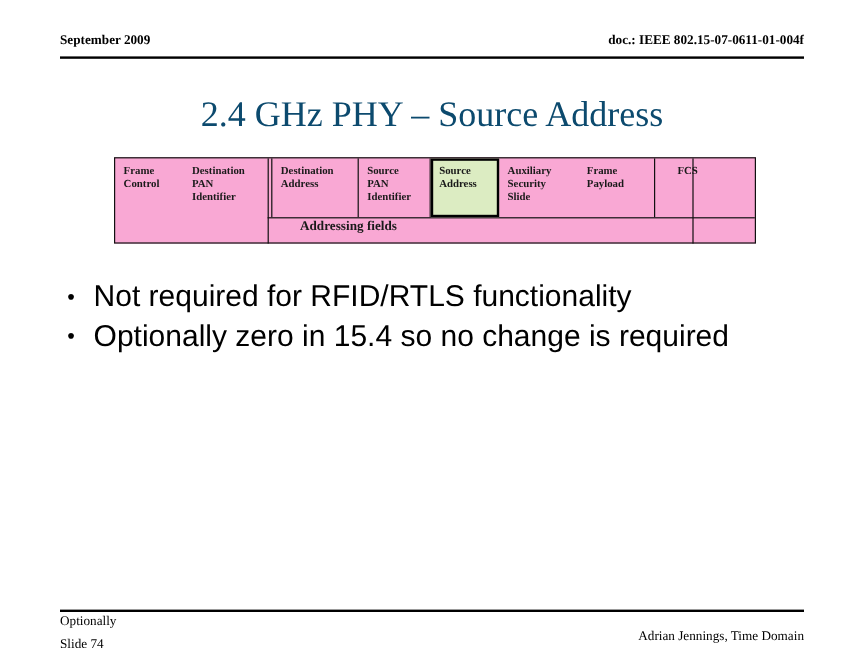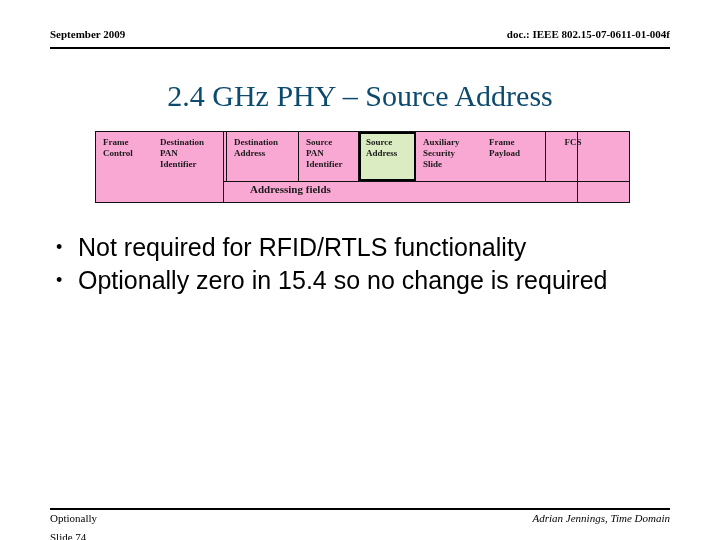--- a/index.html
+++ b/index.html
@@ -226,23 +226,22 @@
     left: 0;
     top: 0;
     width: 620px;
     text-align: left;
     white-space: nowrap;
     margin-top: 19px;
   }
   .footer-right {
     position: absolute;
     right: 0;
-    top: 0;
-    white-space: nowrap;
-    font-style: italic;
+    top: 12px;
+    white-space: nowrap;
   }
 </style>
 </head>
 <body>
 
 <div class="slide">
 
   <div class="header">
     <div class="header-row">
       <span class="header-left">September 2009</span>

